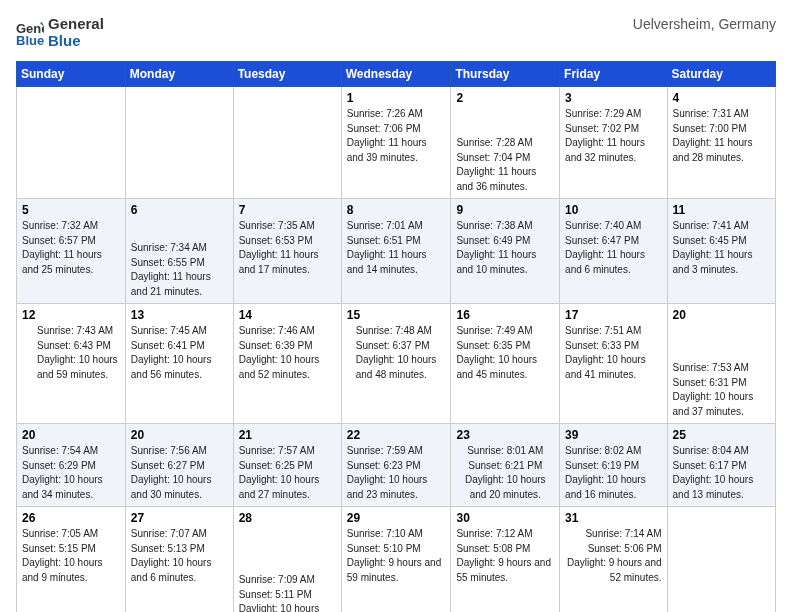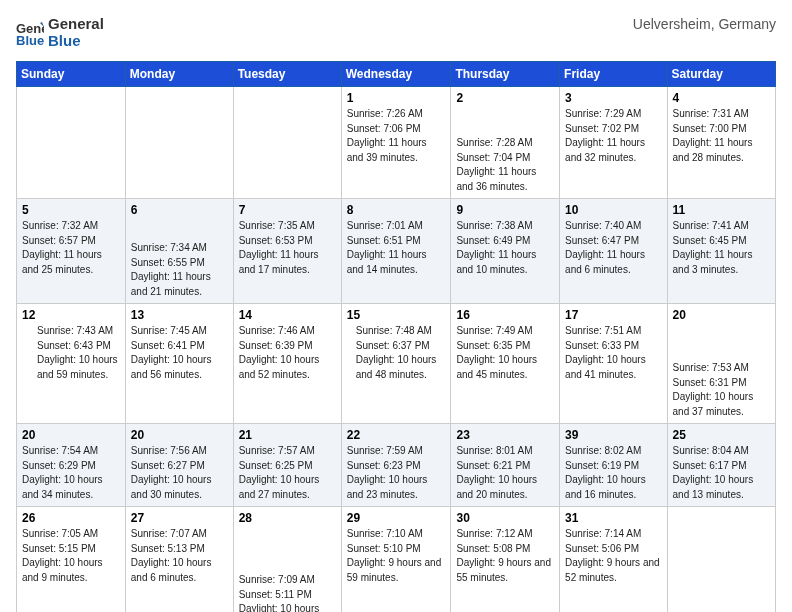--- a/index.html
+++ b/index.html
@@ -242,21 +242,21 @@
 Daylight: 10 hours and 27 minutes.</div>
         </td>
         <td>
           <span class="day-num">22</span>
           <div class="day-info" style="white-space: pre-line;">Sunrise: 7:59 AM
 Sunset: 6:23 PM
 Daylight: 10 hours and 23 minutes.</div>
         </td>
         <td>
           <span class="day-num">23</span>
-          <div class="day-info" style="white-space: pre-line;">Sunrise: 8:01 AM
+          <div class="day-info" style="white-space: pre-line; text-align: center;">Sunrise: 8:01 AM
 Sunset: 6:21 PM
 Daylight: 10 hours and 20 minutes.</div>
         </td>
         <td>
           <span class="day-num">39</span>
           <div class="day-info" style="white-space: pre-line;">Sunrise: 8:02 AM
 Sunset: 6:19 PM
 Daylight: 10 hours and 16 minutes.</div>
         </td>
         <td>
@@ -292,20 +292,20 @@
 Daylight: 9 hours and 59 minutes.</div>
         </td>
         <td>
           <span class="day-num">30</span>
           <div class="day-info" style="white-space: pre-line;">Sunrise: 7:12 AM
 Sunset: 5:08 PM
 Daylight: 9 hours and 55 minutes.</div>
         </td>
         <td>
           <span class="day-num">31</span>
-          <div class="day-info" style="white-space: pre-line;">Sunrise: 7:14 AM
+          <div class="day-info" style="white-space: pre-line; text-align: right;">Sunrise: 7:14 AM
 Sunset: 5:06 PM
 Daylight: 9 hours and 52 minutes.</div>
         </td>
         <td class="empty"></td>
       </tr>
     </tbody>
 </table>
 
 </body></html>

